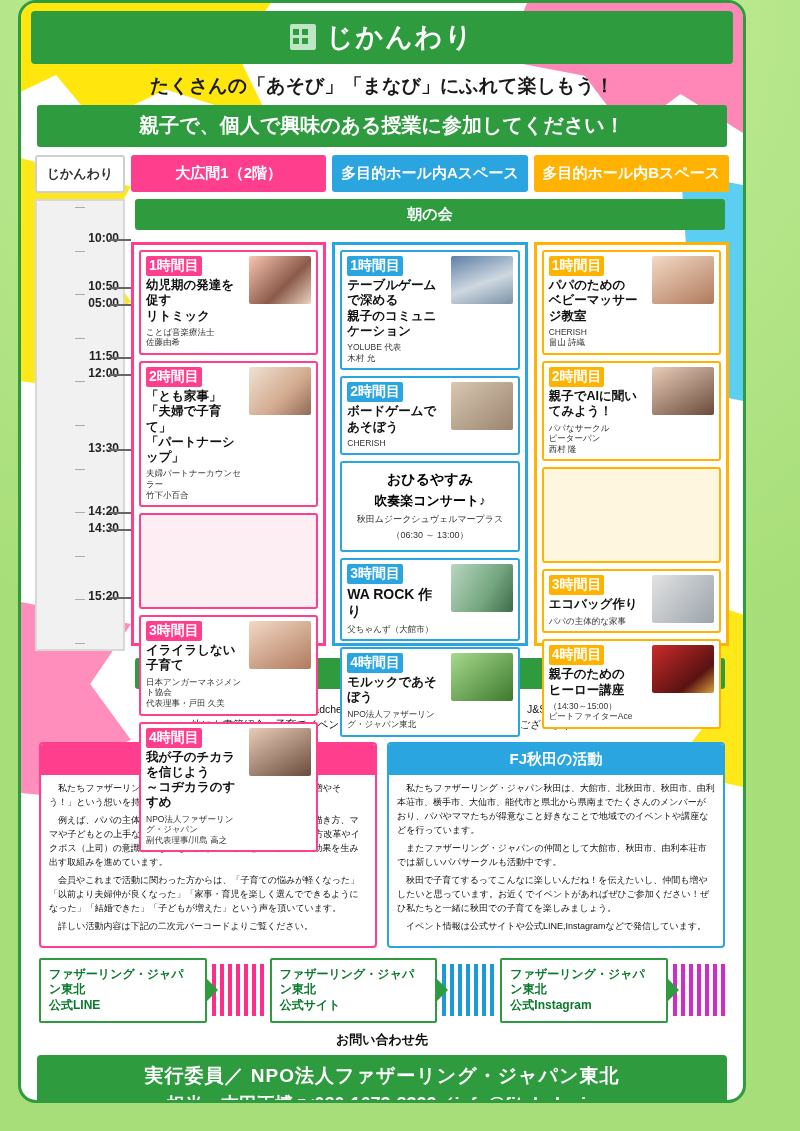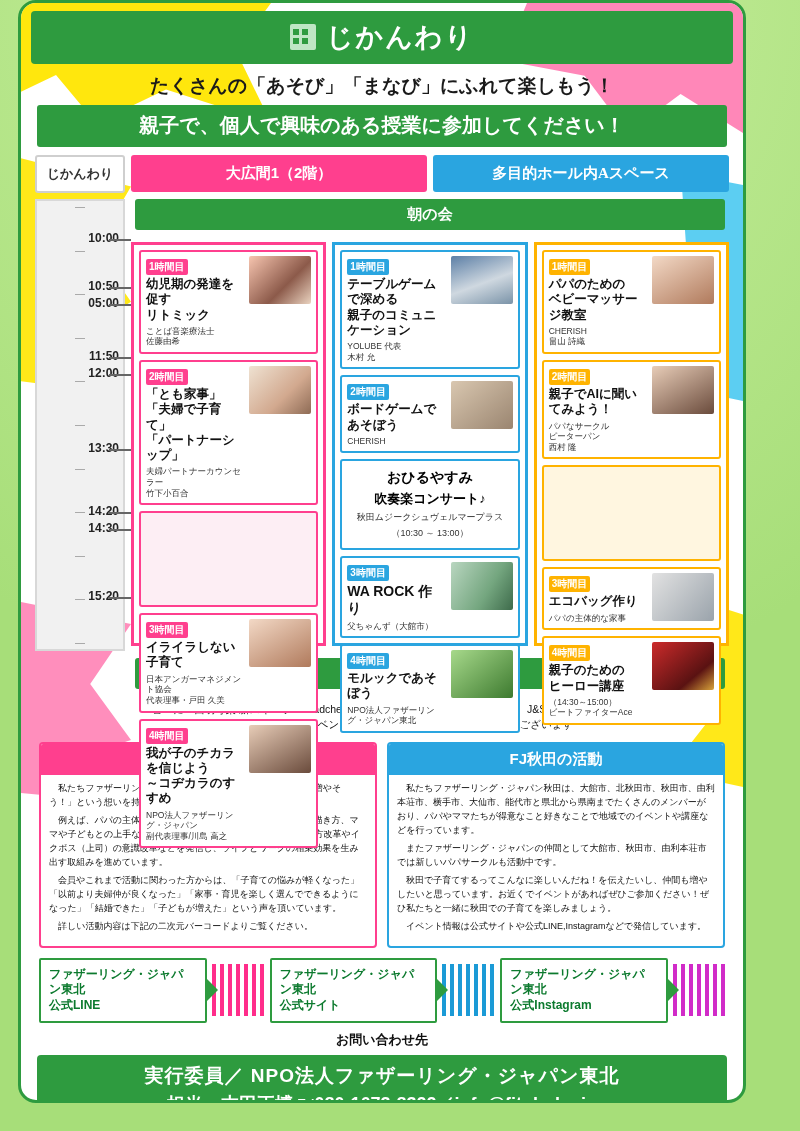--- a/index.html
+++ b/index.html
@@ -64,21 +64,21 @@
   .col-main { flex:1; display:flex; gap:6px; }
   .col { flex:1; display:flex; flex-direction:column; }
 
   .hdr {
     text-align:center; font-weight:bold; color:#fff;
     font-size:15px; padding:9px 2px; border-radius:3px;
     margin-bottom:6px;
   }
   .hdr.time { background:#ffffff; color:#333; border:2px solid #cfcfcf; font-size:13px; padding:8px 2px; }
   .hdr.c1 { background:#ff3f8e; }
-  .hdr.c2 { background:#2aa5e0;font-family:Liberation Serif, serif; }
+  .hdr.c2 { background:#2aa5e0; }
   .hdr.c3 { background:#ffb300; }
 
   .colbody { border:3px solid; padding:5px; background:#fff; }
   .colbody.c1 { border-color:#ff3f8e; }
   .colbody.c2 { border-color:#2aa5e0; }
   .colbody.c3 { border-color:#ffb300; }
 
   .band {
     background:#2e9b3f; color:#fff; font-weight:bold; text-align:center;
     font-size:15px; padding:6px 0; border-radius:3px; margin:0 4px 6px;
@@ -96,21 +96,21 @@
   .card {
     border:2px solid; border-radius:3px; margin-bottom:6px;
     padding:4px 5px 5px; position:relative; background:#fff;
     display:flex; gap:5px;
   }
   .card.c1{border-color:#ff3f8e;}
   .card.c2{border-color:#2aa5e0;}
   .card.c3{border-color:#ffb300;}
   .card .txt { flex:1; min-width:0; }
   .per {
-    font-size:10px; color:#fff; padding:1px 3px; border-radius:2px;
+    font-size:14px; color:#fff; padding:1px 3px; border-radius:2px;
     display:inline-block; margin-bottom:2px; font-weight:bold;
   }
   .per.c1{background:#ff3f8e;}
   .per.c2{background:#2aa5e0;}
   .per.c3{background:#ffb300;}
   .ttl { font-size:12.5px; font-weight:bold; line-height:1.22; color:#111; }
   .ttl.big { font-size:14px; }
   .note { font-size:8.5px; color:#333; line-height:1.25; margin-top:3px; }
   .thumb { width:62px; height:48px; border-radius:2px; flex:0 0 62px; background:#ddd; overflow:hidden; position:relative;}
 
@@ -201,20 +201,23 @@
       <div class="grid">
         <div class="col-time">
           <div class="hdr time">じかんわり</div>
         </div>
         <div class="col-main">
           <div class="col">
               <div class="hdr c1">大広間1（2階）</div>
             </div>
           <div class="col">
               <div class="hdr c2">多目的ホール内Aスペース</div>
+            </div>
+          <div class="col">
+              <div class="hdr c3">多目的ホール内Bスペース</div>
             </div>
         </div>
       </div>
 
       <div class="grid">
         <div class="col-time">
           <div class="timecol">
             <div class="ruler">
               <i style="top:0"></i>
                 <i style="top:10%"></i>
@@ -317,21 +320,21 @@
                     <div class="ttl" style="white-space:pre-line">ボードゲームで
 あそぼう</div>
                     <div class="note" style="white-space:pre-line">CHERISH</div>
                   </div>
                   <div class="thumb ph-d"></div>
                 </div>
                 <div class="lunch">
                   <div class="l1">おひるやすみ</div>
                   <div class="l2">吹奏楽コンサート♪</div>
                   <div class="l3">秋田ムジークシュヴェルマープラス</div>
-                  <div class="l3">（10:30 ～ 13:00）</div>
+                  <div class="l3">（06:30 ～ 13:00）</div>
                 </div>
                 <div class="card c2">
                   <div class="txt">
                     <span class="per c2">3時間目</span>
                     <div class="ttl big" style="white-space:pre-line">WA ROCK 作り</div>
                     <div class="note" style="white-space:pre-line">父ちゃんず（大館市）</div>
                   </div>
                   <div class="thumb ph-e"></div>
                 </div>
                 <div class="card c2">

